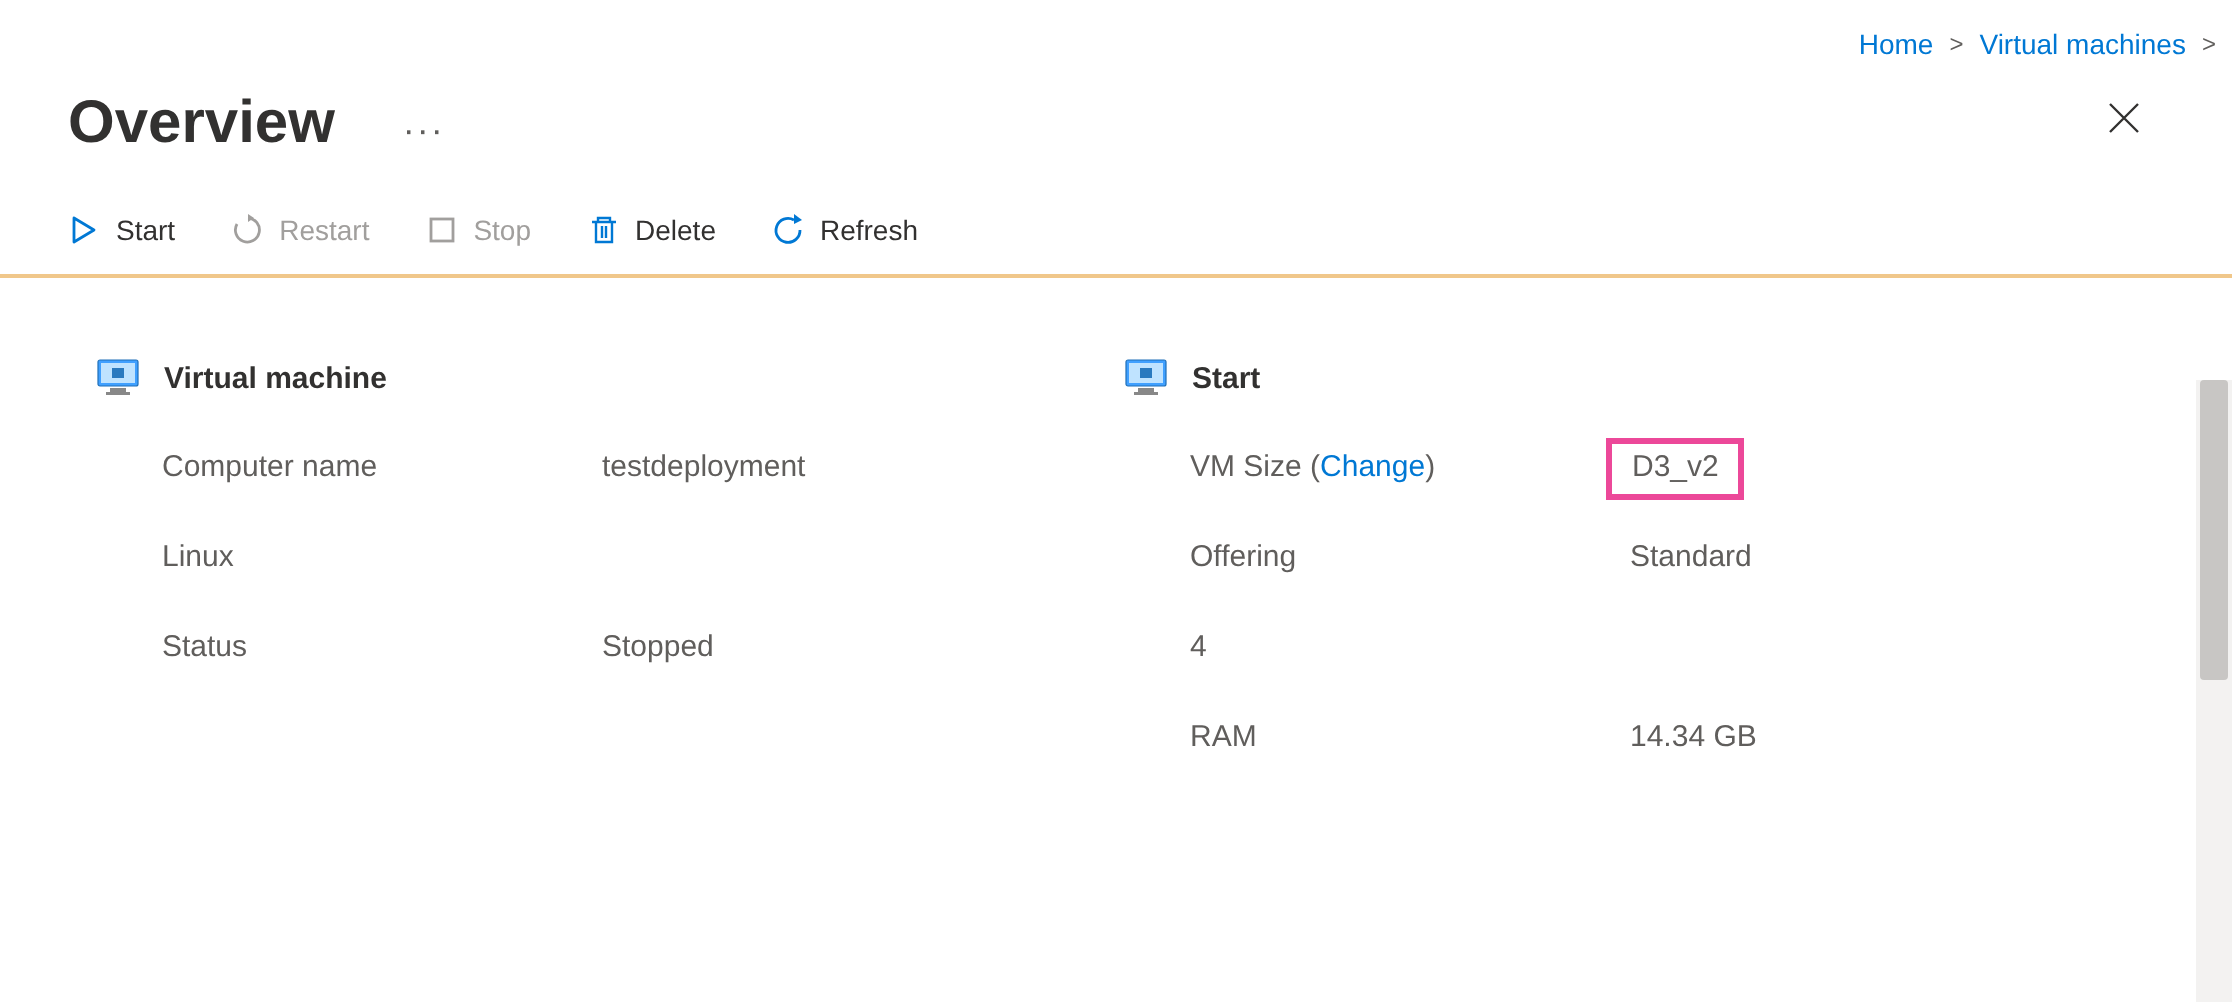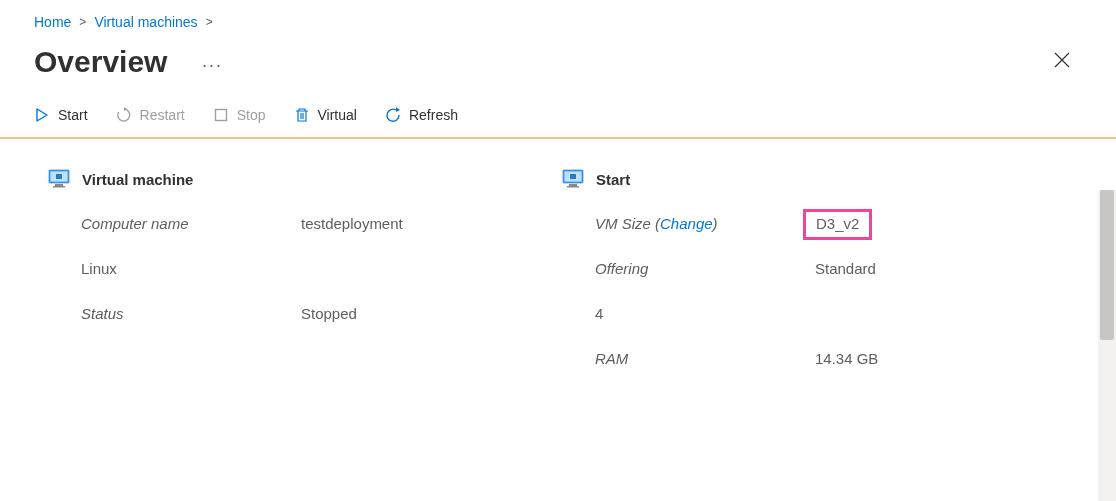--- a/index.html
+++ b/index.html
@@ -13,20 +13,21 @@
       position: relative;
       overflow: hidden;
     }
 
     
     .breadcrumb {
       display: flex;
       align-items: center;
       padding: 14px 0 6px 34px;
       font-size: 14px;
+      justify-content: flex-end;
     }
     .breadcrumb a {
       color: #0078d4;
       text-decoration: none;
       cursor: pointer;
     }
     .breadcrumb .sep {
       color: #605e5c;
       margin: 0 8px;
       font-size: 12px;
@@ -84,21 +85,21 @@
       margin-right: 8px;
       display: inline-flex;
       align-items: center;
       justify-content: center;
       width: 16px;
       height: 16px;
     }
     .toolbar .cmd .icon svg { display: block; }
     .content {
       display: flex;
-      padding: 30px 40px 0 48px;
+      padding: 40px 40px 0 48px;
     }
     .col { flex: 1; }
     .section-header {
       display: flex;
       align-items: center;
       margin-bottom: 26px;
     }
     .section-header .vm-icon { margin-right: 12px; }
     .section-header .title {
       font-weight: 700;
@@ -108,21 +109,20 @@
     .kv {
       display: flex;
       align-items: baseline;
       margin-bottom: 28px;
       padding-left: 33px;
     }
     .kv .label {
       width: 220px;
       color: #605e5c;
       font-size: 15px;
-      font-style: italic;
     }
     .kv .value {
       color: #605e5c;
       font-size: 15px;
     }
     .kv .label .change-link {
       color: #0078d4;
       cursor: pointer;
     }
     .highlight-box {
@@ -199,21 +199,21 @@
         </svg>
     </span>
     <span>Stop</span>
   </div>
   <div class="cmd">
     <span class="icon">
       <svg width="16" height="16" viewBox="0 0 16 16">
           <path d="M2 4 L14 4 M5 4 L5 2 L11 2 L11 4 M4 4 L4 14 L12 14 L12 4 M7 6 L7 12 M9 6 L9 12" fill="none" stroke="#0078d4" stroke-width="1.2"></path>
         </svg>
     </span>
-    <span>Virtual</span>
+    <span>Delete</span>
   </div>
   <div class="cmd">
     <span class="icon">
       <svg width="16" height="16" viewBox="0 0 16 16">
           <path d="M14 8 A6 6 0 1 1 11 3" fill="none" stroke="#0078d4" stroke-width="1.4"></path>
           <path d="M11 0 L11 5 L15 3 Z" fill="#0078d4"></path>
         </svg>
     </span>
     <span>Refresh</span>
   </div>

